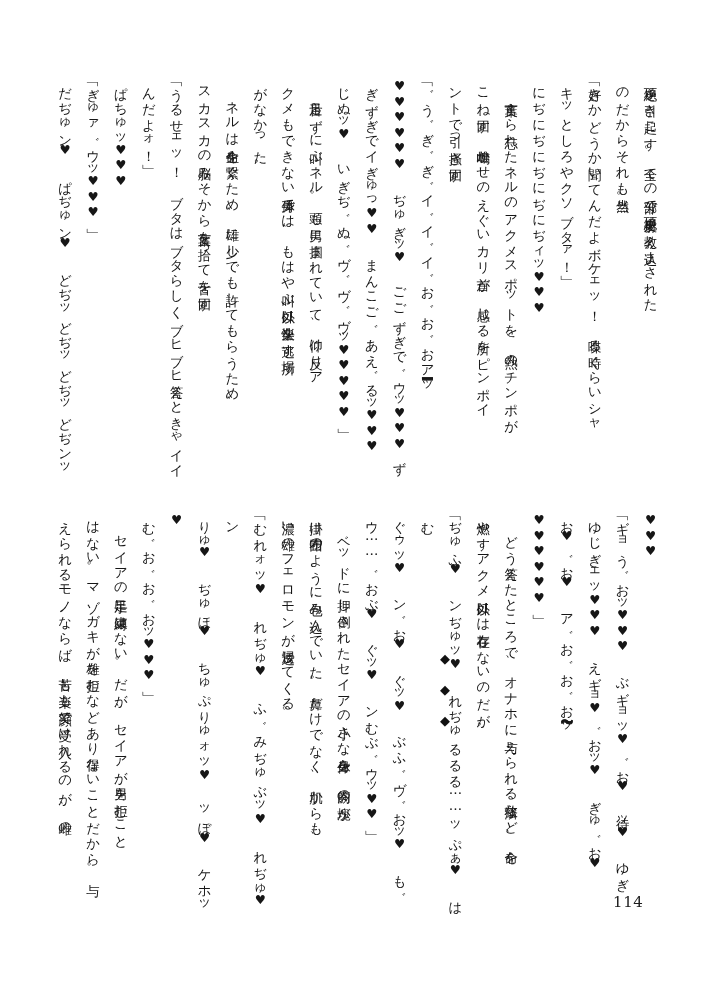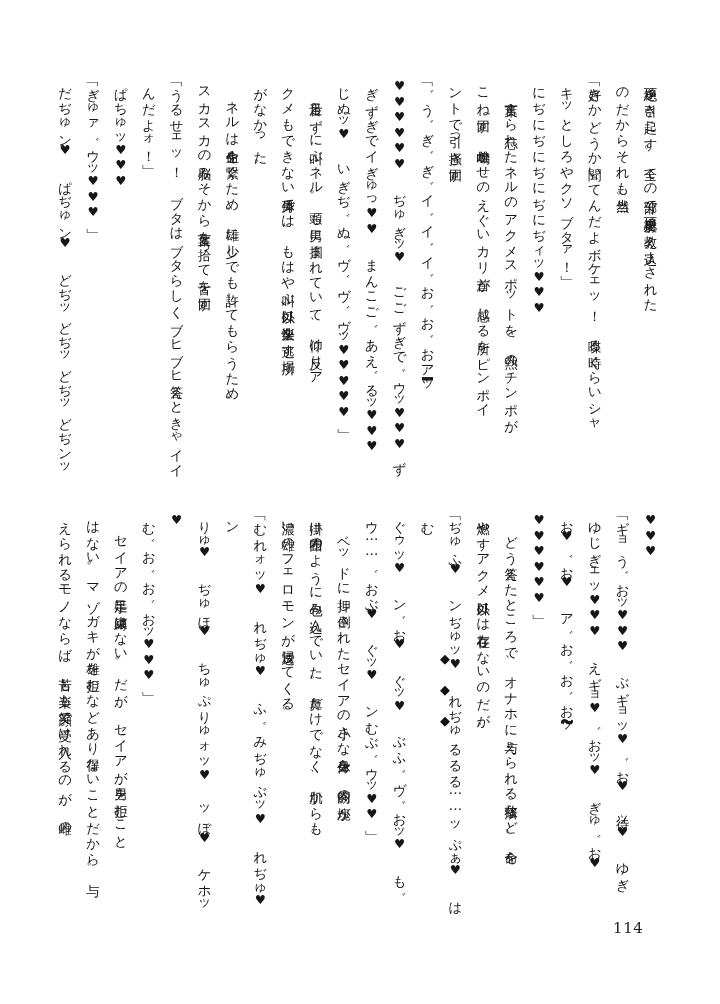--- a/index.html
+++ b/index.html
@@ -76,21 +76,21 @@
   }
   #scene-break span {
     display: block;
     margin-bottom: 18px;
   }
 
   
   #folio {
     position: absolute;
     left: 613px;
-    top: 919px;
+    top: 893px;
     font-family: "DejaVu Serif", "Liberation Serif", serif;
     font-size: 15px;
     letter-spacing: 0.6px;
     color: #1c1c1c;
   }
 </style>
 </head>
 <body>
 
 <div id="page">

